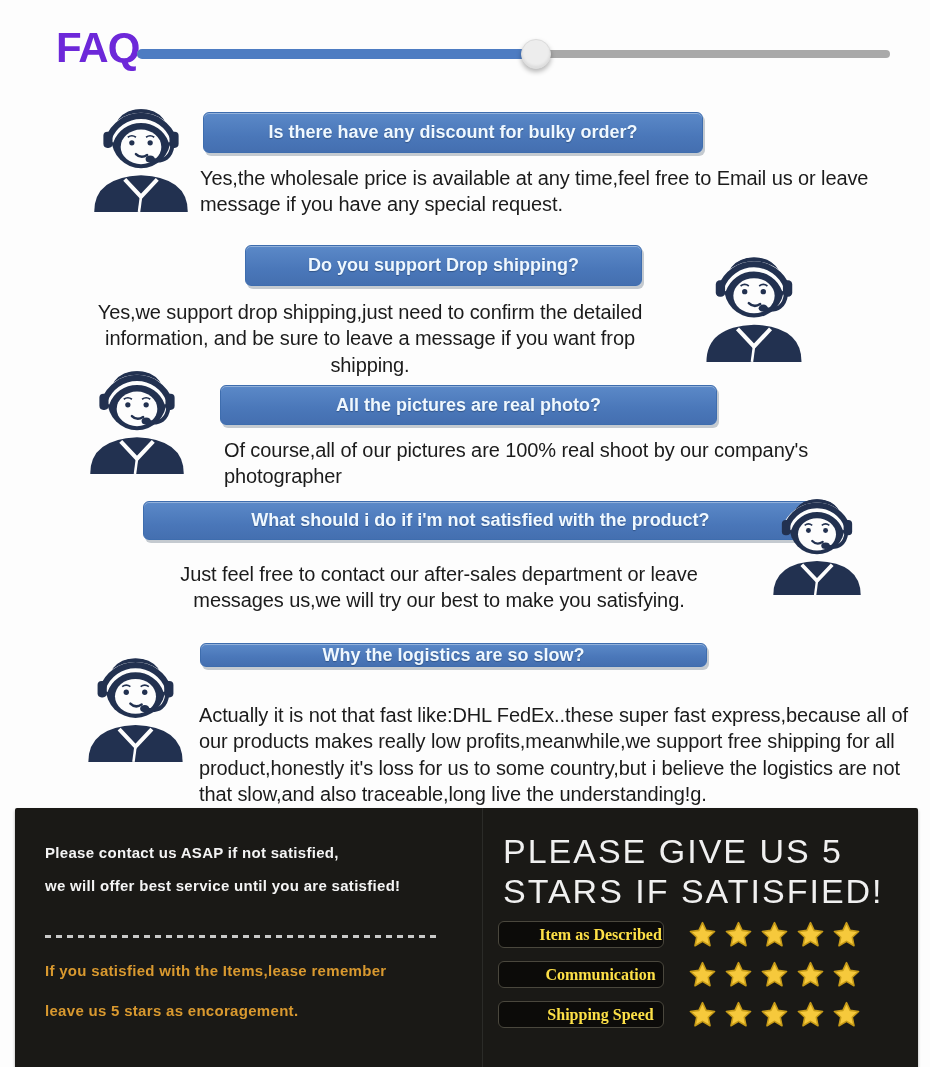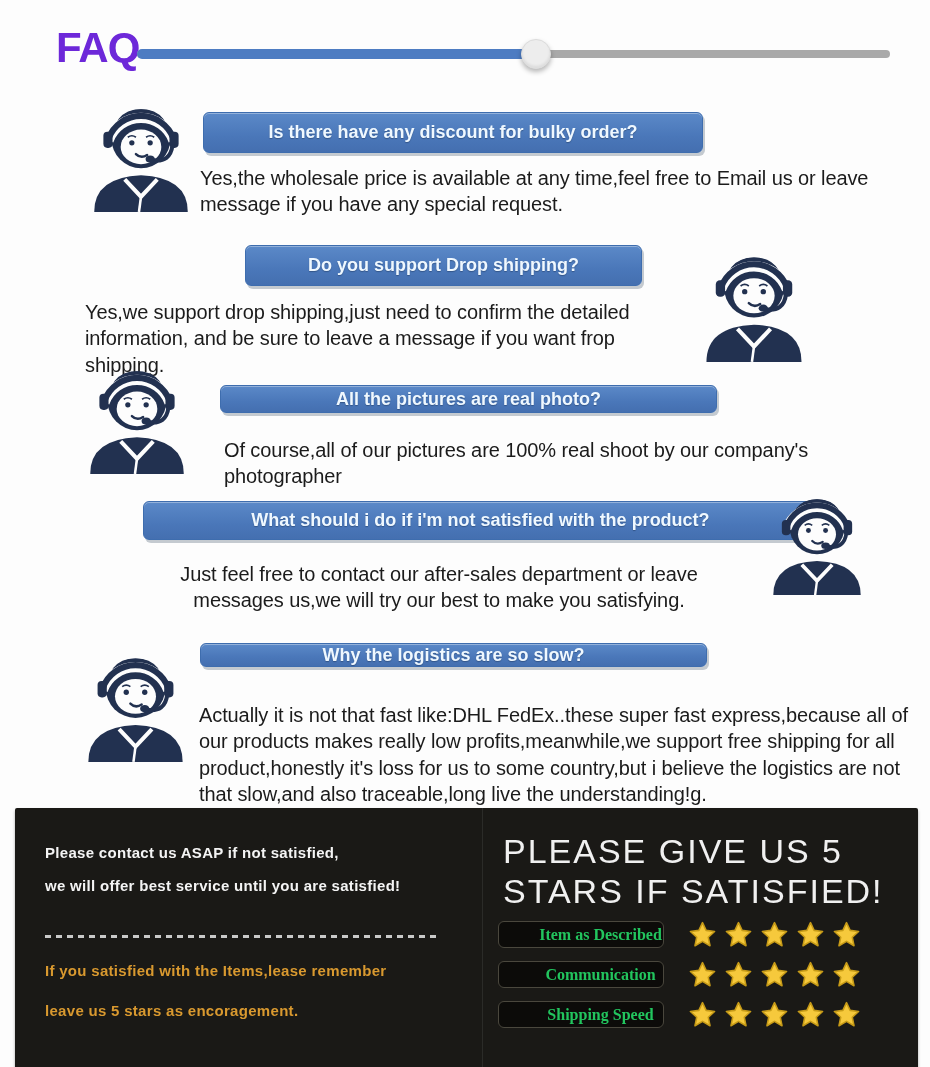--- a/index.html
+++ b/index.html
@@ -51,24 +51,24 @@
   .answer {
     font-size:20px; line-height:1.32; color:#1b1b1b; letter-spacing:-0.1px;
   }
 
   #f1-avatar { left:80px;  top:92px;  width:122px; height:122px; }
   #f1-banner { left:203px; top:112px; width:500px; height:41px; }
   #f1-answer { left:200px; top:165px; width:675px; }
 
   #f2-banner { left:245px; top:245px; width:397px; height:41px; }
   #f2-avatar { left:692px; top:240px; width:124px; height:124px; }
-  #f2-answer { left:85px;  top:299px; width:570px; text-align:left; }
+  #f2-answer { left:85px;  top:299px; width:570px; text-align:center; }
 
   #f3-avatar { left:76px;  top:354px; width:122px; height:122px; }
-  #f3-banner { left:220px; top:385px; width:497px; height:28px; }
+  #f3-banner { left:220px; top:385px; width:497px; height:40px; }
   #f3-answer { left:224px; top:437px; width:660px; }
 
   #f4-banner { left:143px; top:501px; width:675px; height:39px; }
   #f4-avatar { left:760px; top:483px; width:114px; height:114px; }
   #f4-answer { left:140px; top:544px; width:598px; text-align:center;margin-top:17px; }
 
   #f5-avatar { left:74px;  top:641px; width:123px; height:123px; }
   #f5-banner { left:200px; top:643px; width:507px; height:24px; }
   #f5-answer { left:199px; top:702px; width:714px; }
 
@@ -108,21 +108,21 @@
   .rating-row {
     position:absolute; left:483px;
     display:flex; align-items:center; gap:24px;
   }
   .row-0 { top:112px; }
   .row-1 { top:152px; }
   .row-2 { top:192px; }
   .rating-pill {
     width:166px; height:27px;
     background:#0c0b09; border:1px solid #4a473d; border-radius:6px;
-    color:#22c55e; font-family:"Liberation Serif", serif;
+    color:#fde047; font-family:"Liberation Serif", serif;
     font-weight:700; font-size:16px;
     display:flex; align-items:center; justify-content:center;
     white-space:nowrap;
     padding-left:39px;
   }
   .stars { display:flex; gap:7px; }
   .star { width:29px; height:29px; display:block; }
 </style>
 </head>
 <body>

